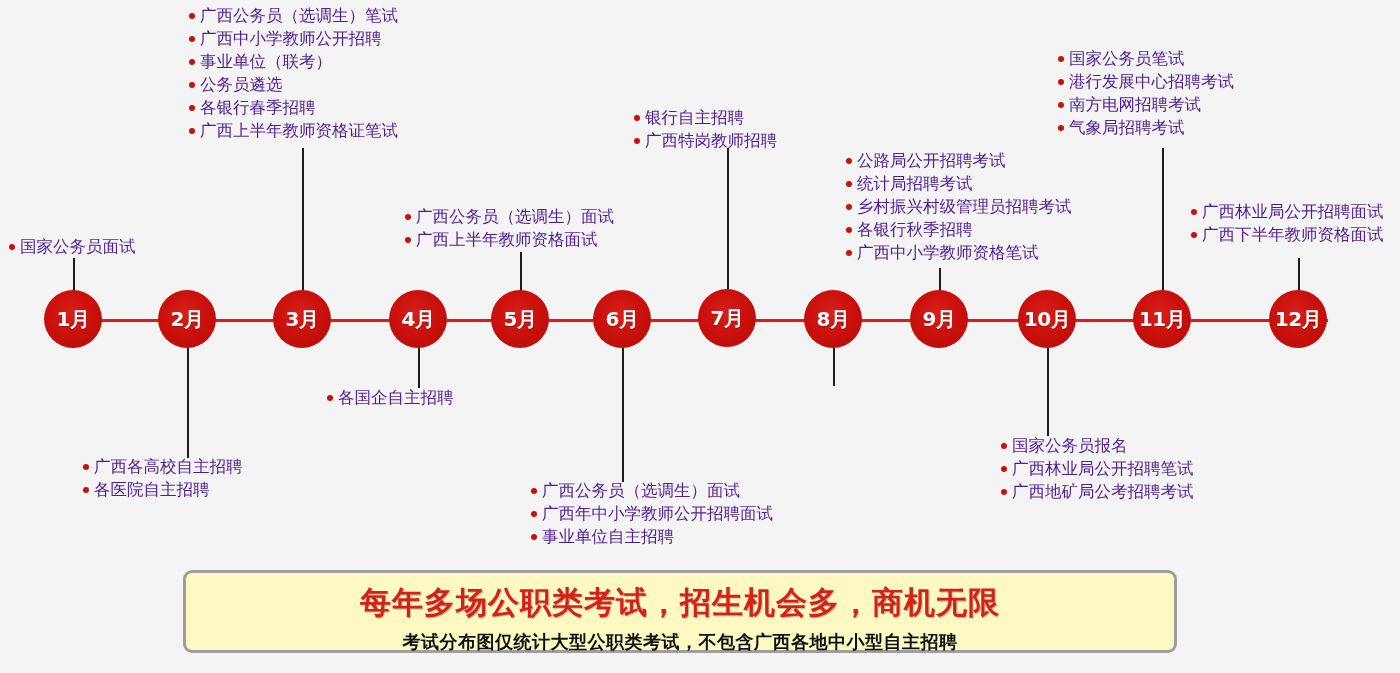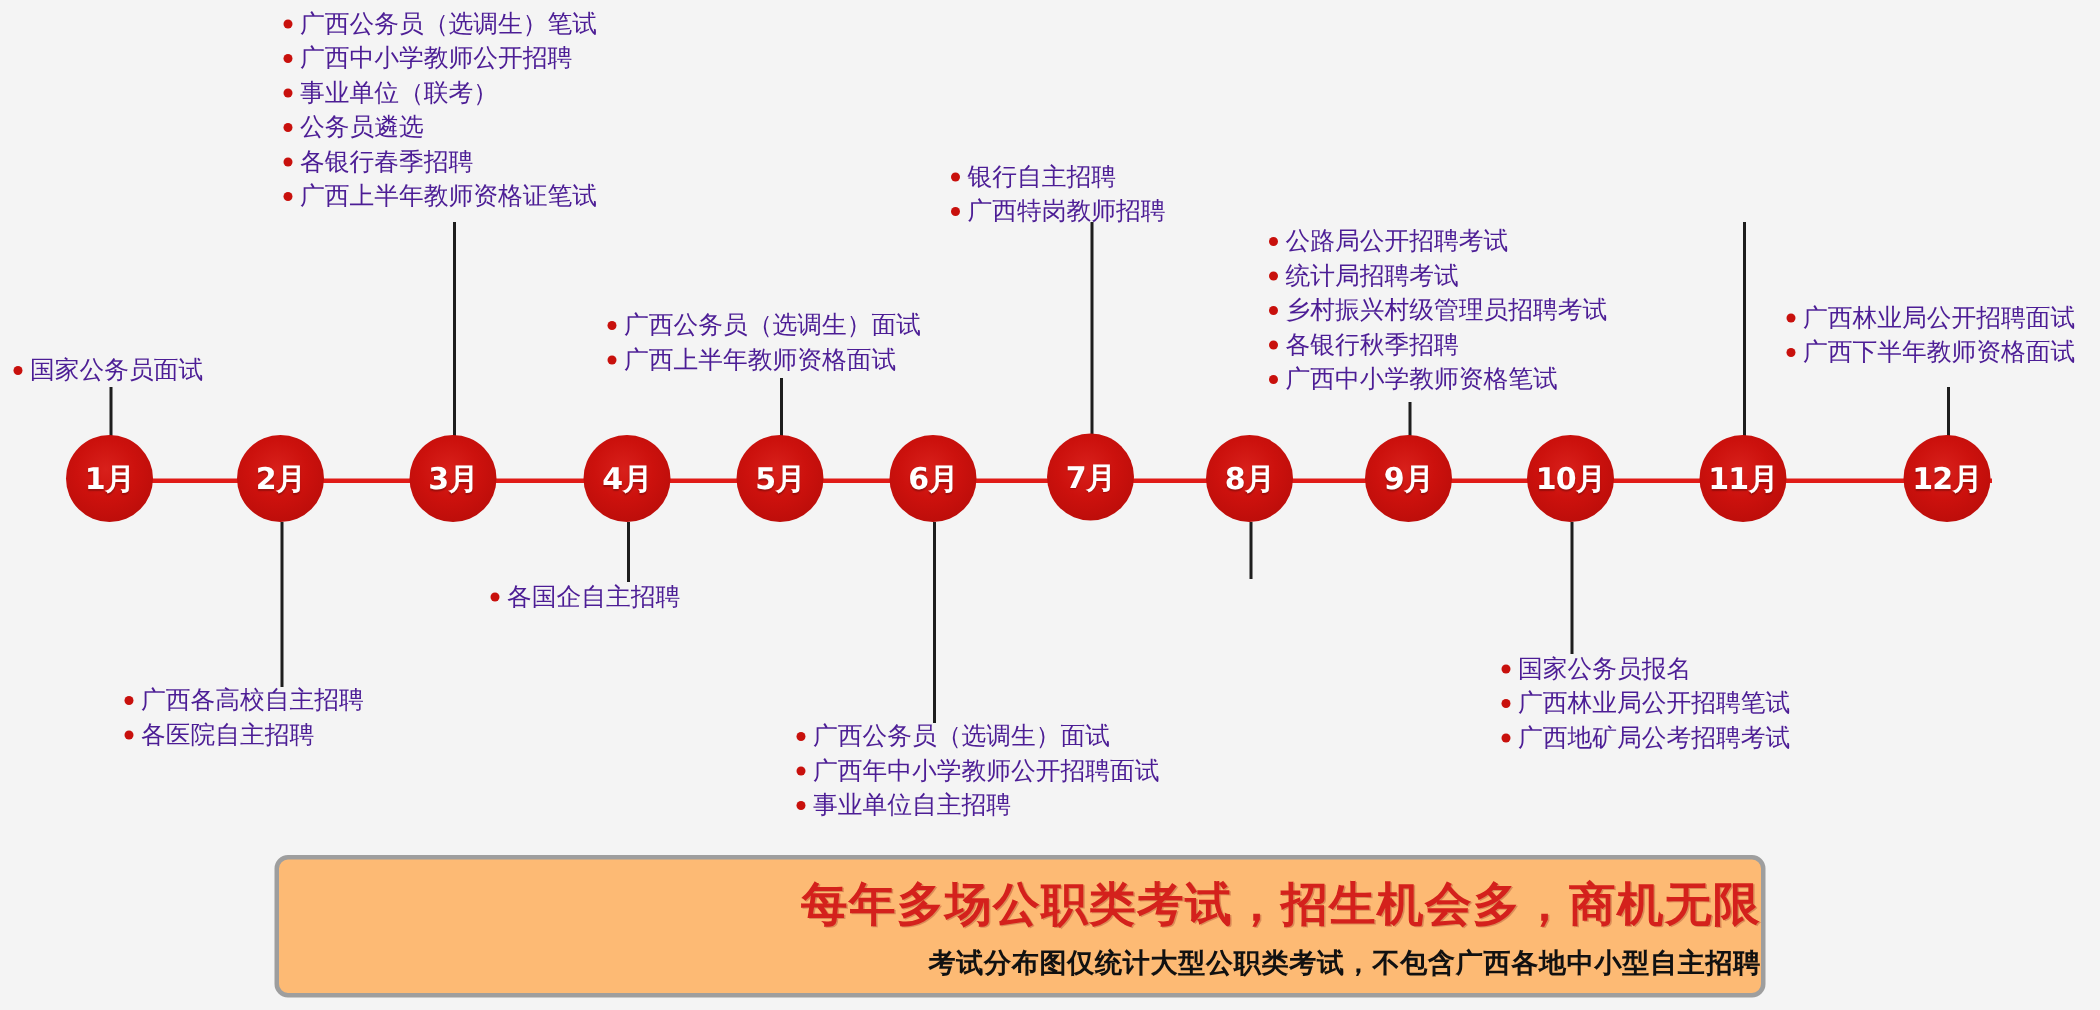--- a/index.html
+++ b/index.html
@@ -83,25 +83,25 @@
     display: block;
     margin-left: -12px;
   }
 
   
   .banner {
     position: absolute;
     left: 183px;
     top: 570px;
     width: 994px;
-    height: 95px;
+    height: 83px;
     border: 3px solid #9e9e9e;
     border-radius: 9px;
-    background: #fdba74;
-    text-align: right;
+    background: #fef9c3;
+    text-align: center;
     z-index: 5;
   }
   .banner-title {
     margin-top: 9px;
     font-family: "DejaVu Serif", "Liberation Serif", serif;
     font-size: 31px;
     font-weight: bold;
     color: #d4211c;
     letter-spacing: 1px;
     text-shadow: 1px 1px 0 rgba(120,0,0,0.25);
@@ -172,20 +172,26 @@
   </div>
 
   <div class="callout" style="left:845px; top:149px;">
     <div class="callout-item">公路局公开招聘考试</div>
     <div class="callout-item">统计局招聘考试</div>
     <div class="callout-item">乡村振兴村级管理员招聘考试</div>
     <div class="callout-item">各银行秋季招聘</div>
     <div class="callout-item">广西中小学教师资格笔试</div>
   </div>
 
+  <div class="callout" style="left:1057px; top:47px;">
+    <div class="callout-item">国家公务员笔试</div>
+    <div class="callout-item">港行发展中心招聘考试</div>
+    <div class="callout-item">南方电网招聘考试</div>
+    <div class="callout-item">气象局招聘考试</div>
+  </div>
 
   <div class="callout" style="left:1190px; top:200px;">
     <div class="callout-item">广西林业局公开招聘面试</div>
     <div class="callout-item">广西下半年教师资格面试</div>
   </div>
 
   <div class="callout" style="left:82px; top:455px;">
     <div class="callout-item">广西各高校自主招聘</div>
     <div class="callout-item">各医院自主招聘</div>
   </div>

